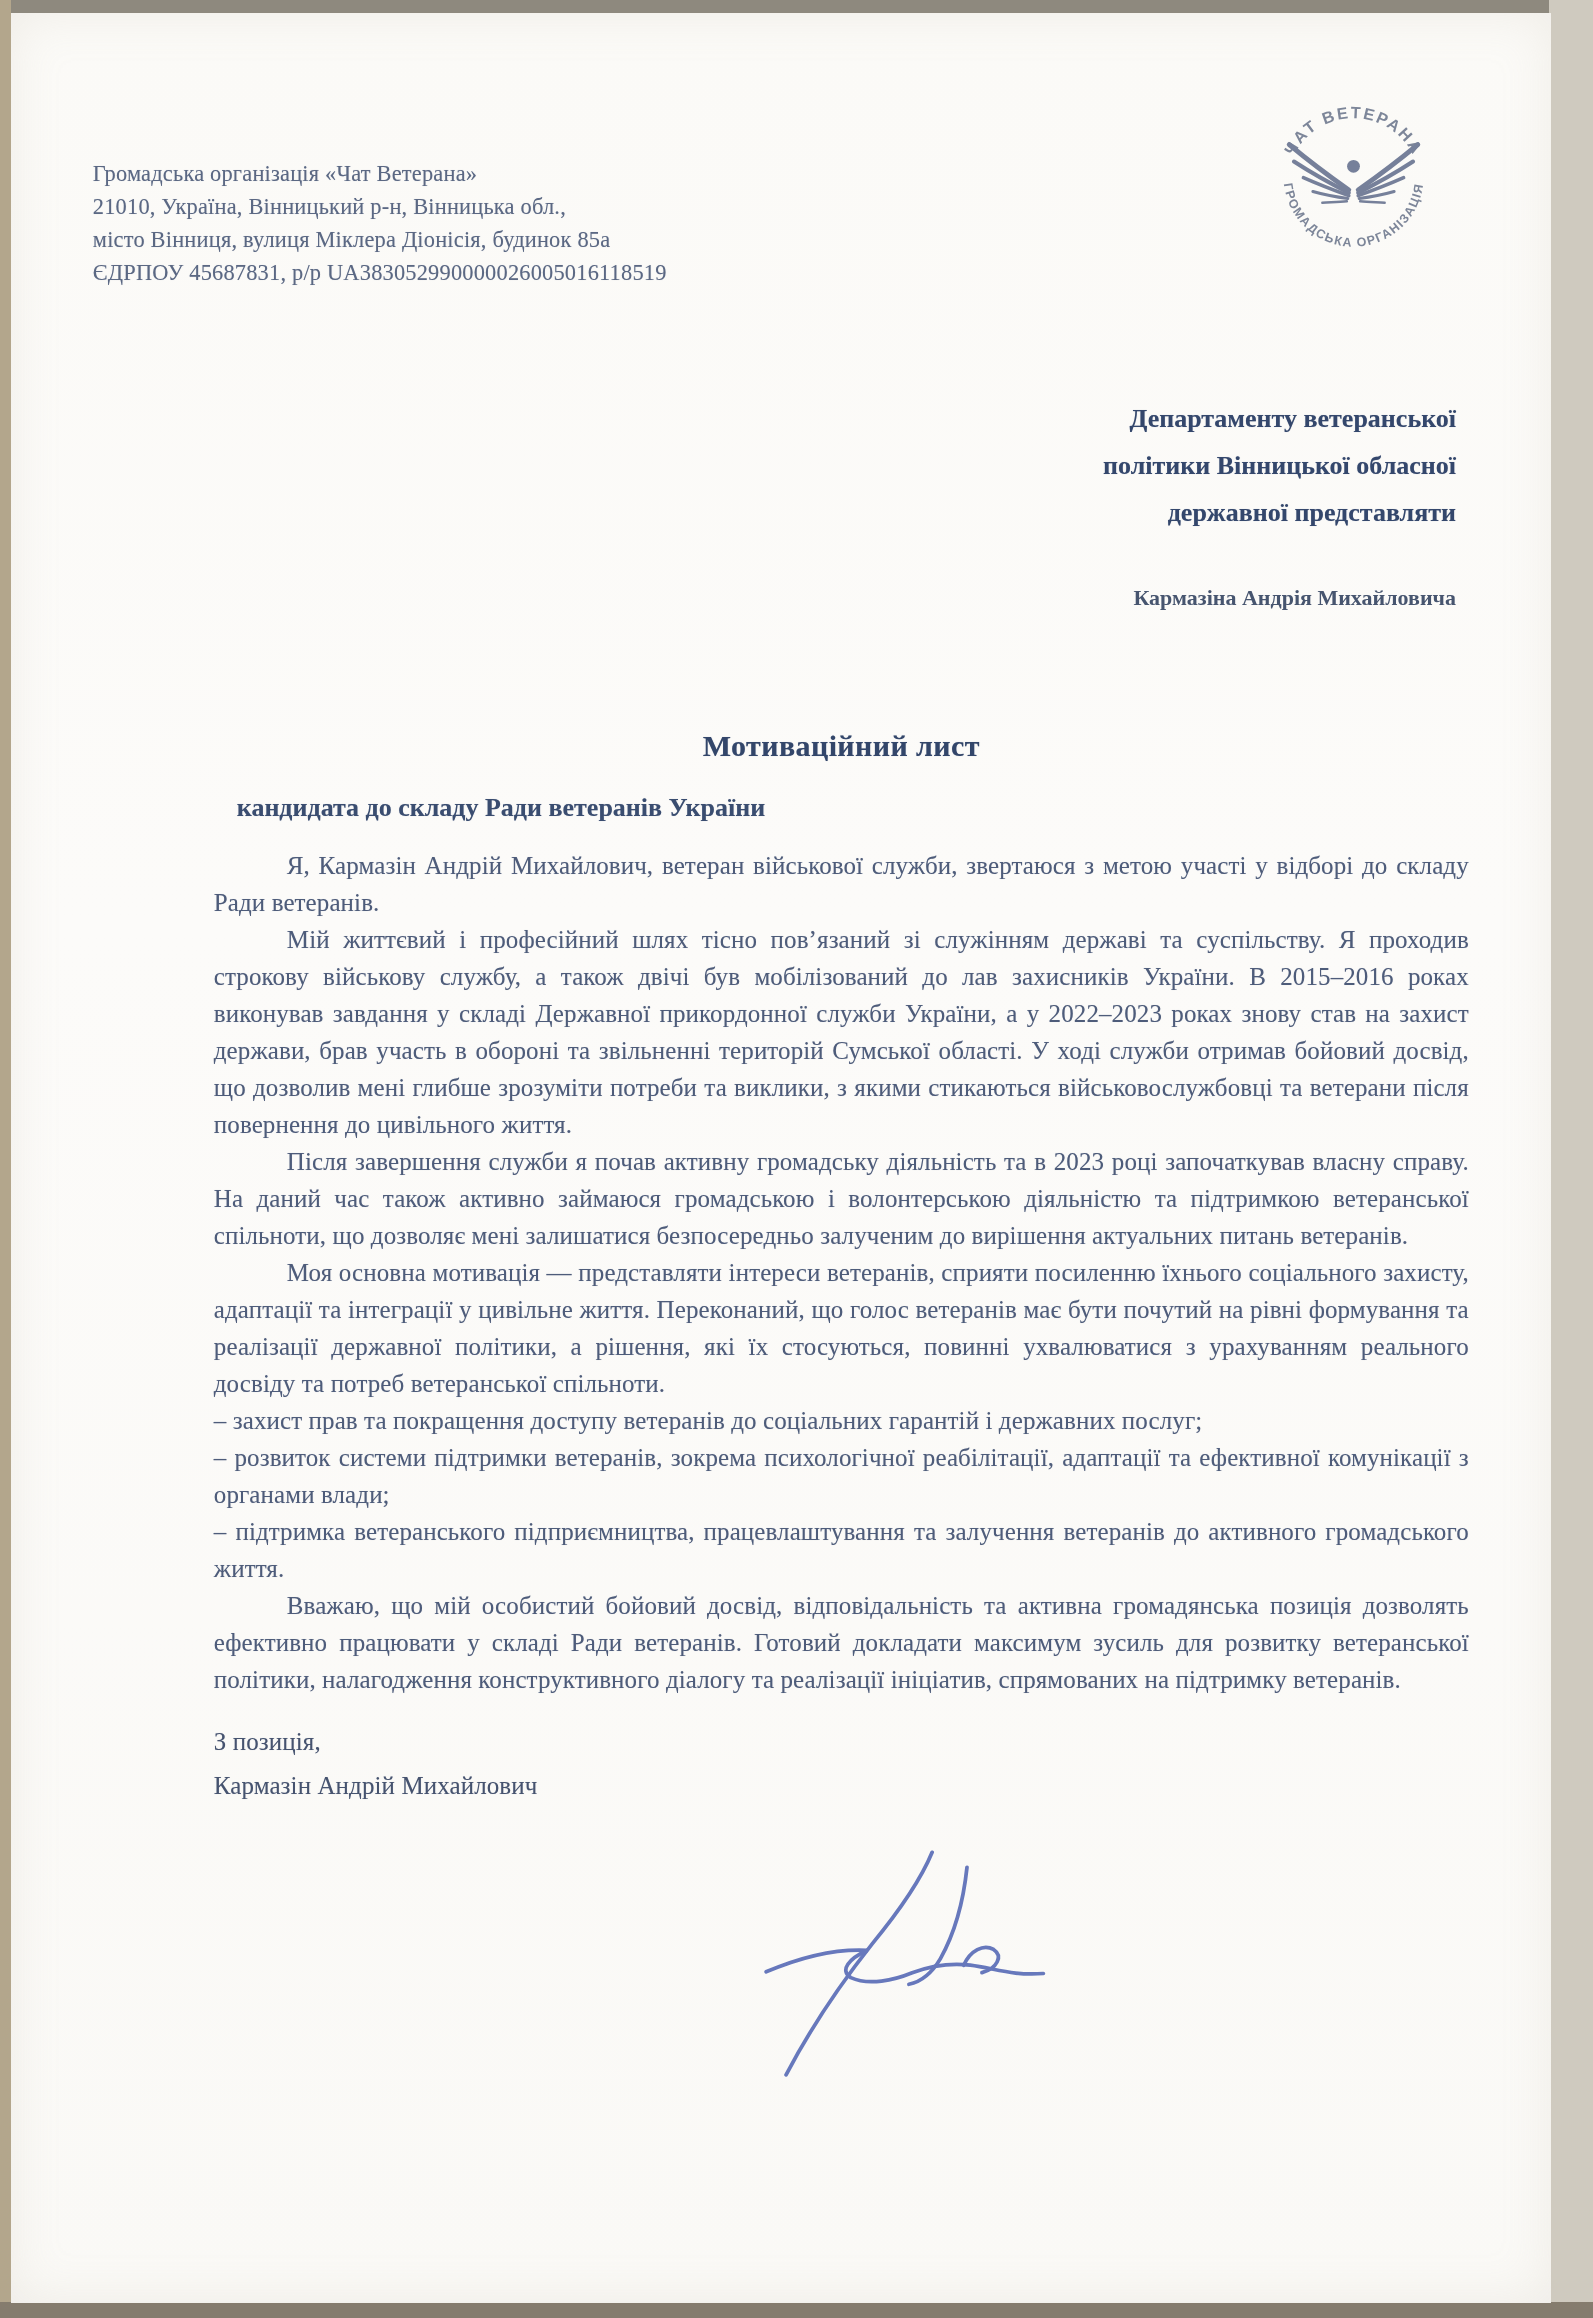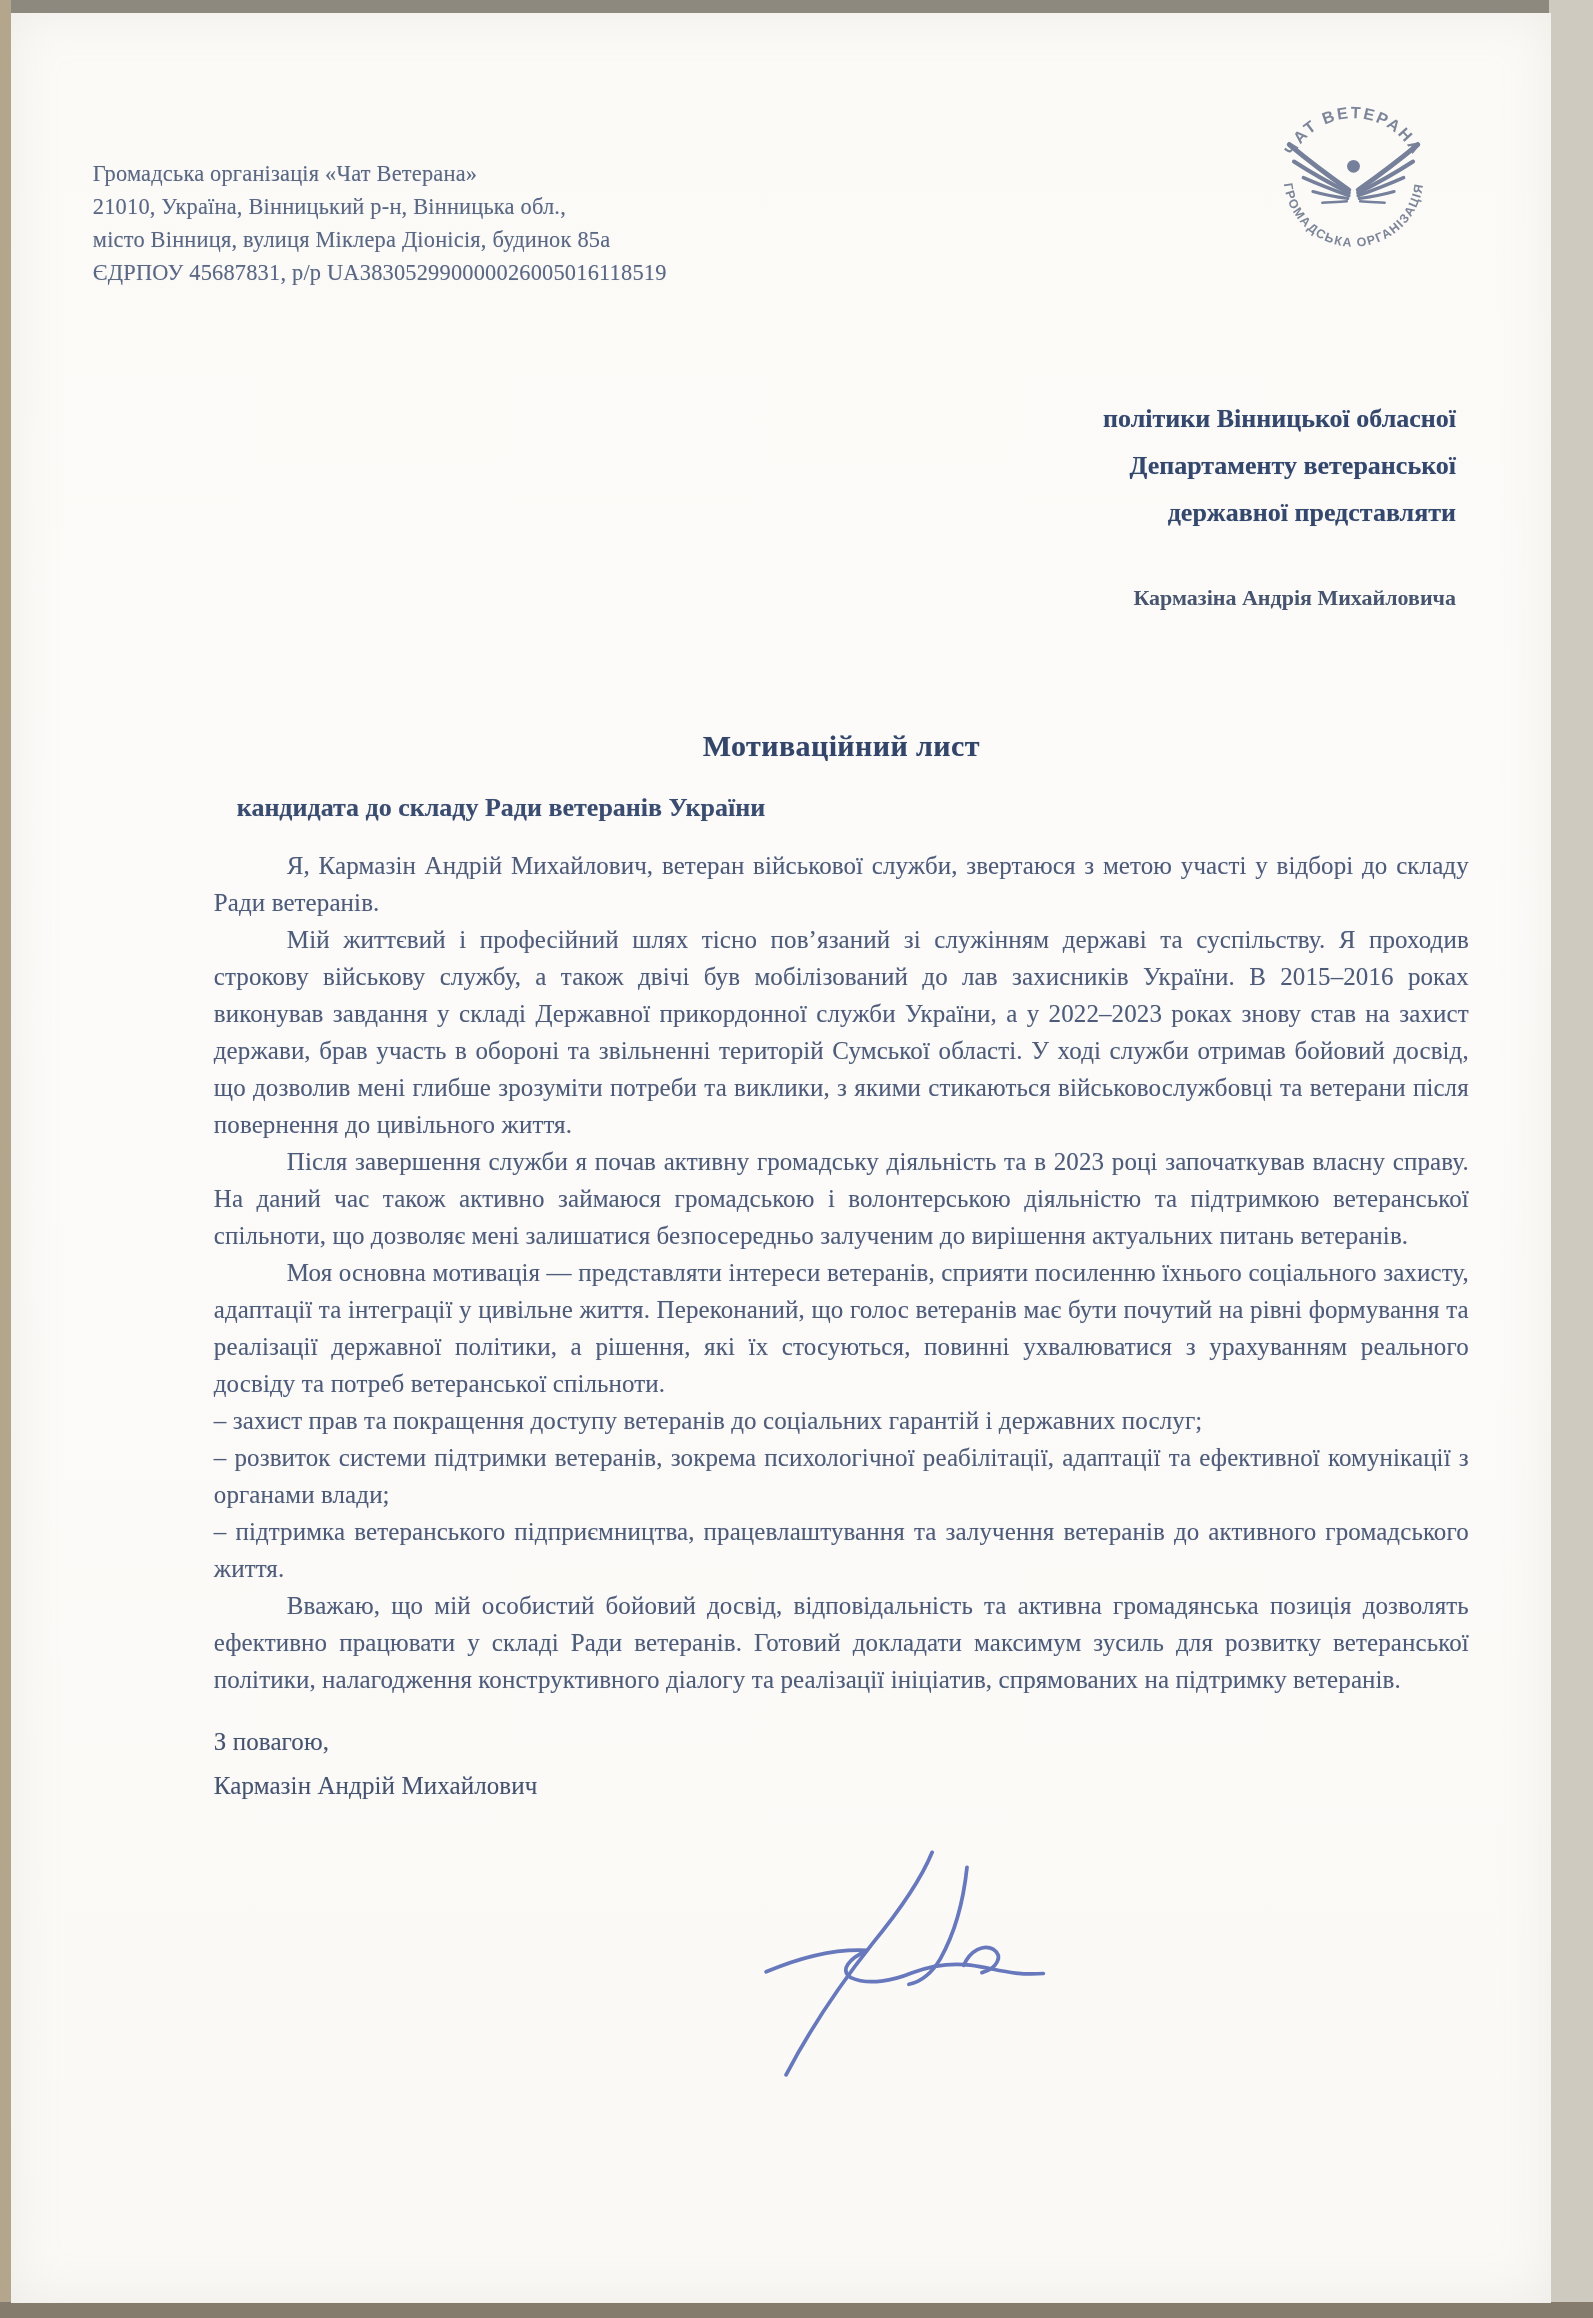--- a/index.html
+++ b/index.html
@@ -103,41 +103,41 @@
       <path d="M46.5,61 C42.5,61.4 38.5,61.5 33.5,61.8" stroke-width="1.3"></path>
       <path d="M52.5,55 C61,49 72,41 84,31" stroke-width="2.6"></path>
       <path d="M52.5,56.5 C60.5,52.5 70,47.5 81.5,40" stroke-width="2.2"></path>
       <path d="M52.5,58 C59.5,55.5 67.5,52.5 76.5,48.5" stroke-width="1.9"></path>
       <path d="M53,59.5 C58.5,58.8 64.5,57.8 71.5,55.8" stroke-width="1.6"></path>
       <path d="M53.5,61 C57.5,61.4 61.5,61.5 66.5,61.8" stroke-width="1.3"></path>
     </g>
   </svg>
 
   <div class="recipient">
+    <div class="r-bold">Департаменту ветеранської</div>
     <div class="r-bold">політики Вінницької обласної</div>
-    <div class="r-bold">Департаменту ветеранської</div>
     <div class="r-bold">державної представляти</div>
     <div class="r-from r-from-gap">Кармазіна Андрія Михайловича</div>
   </div>
 
   <div class="title">Мотиваційний лист</div>
   <div class="subtitle">кандидата до складу Ради ветеранів України</div>
 
   <div class="main">
     <p class="para indent">Я, Кармазін Андрій Михайлович, ветеран військової служби, звертаюся з метою участі у відборі до складу Ради ветеранів.</p>
     <p class="para indent">Мій життєвий і професійний шлях тісно пов’язаний зі служінням державі та суспільству. Я проходив строкову військову службу, а також двічі був мобілізований до лав захисників України. В 2015–2016 роках виконував завдання у складі Державної прикордонної служби України, а у 2022–2023 роках знову став на захист держави, брав участь в обороні та звільненні територій Сумської області. У ході служби отримав бойовий досвід, що дозволив мені глибше зрозуміти потреби та виклики, з якими стикаються військовослужбовці та ветерани після повернення до цивільного життя.</p>
     <p class="para indent">Після завершення служби я почав активну громадську діяльність та в 2023 році започаткував власну справу. На даний час також активно займаюся громадською і волонтерською діяльністю та підтримкою ветеранської спільноти, що дозволяє мені залишатися безпосередньо залученим до вирішення актуальних питань ветеранів.</p>
     <p class="para indent">Моя основна мотивація — представляти інтереси ветеранів, сприяти посиленню їхнього соціального захисту, адаптації та інтеграції у цивільне життя. Переконаний, що голос ветеранів має бути почутий на рівні формування та реалізації державної політики, а рішення, які їх стосуються, повинні ухвалюватися з урахуванням реального досвіду та потреб ветеранської спільноти.</p>
     <p class="para flush">– захист прав та покращення доступу ветеранів до соціальних гарантій і державних послуг;</p>
     <p class="para flush">– розвиток системи підтримки ветеранів, зокрема психологічної реабілітації, адаптації та ефективної комунікації з органами влади;</p>
     <p class="para flush">– підтримка ветеранського підприємництва, працевлаштування та залучення ветеранів до активного громадського життя.</p>
     <p class="para indent">Вважаю, що мій особистий бойовий досвід, відповідальність та активна громадянська позиція дозволять ефективно працювати у складі Ради ветеранів. Готовий докладати максимум зусиль для розвитку ветеранської політики, налагодження конструктивного діалогу та реалізації ініціатив, спрямованих на підтримку ветеранів.</p>
 
     <div class="closing">
-      <div>З повагою,</div>
+      <div>З позиція,</div>
       <div>Кармазін Андрій Михайлович</div>
     </div>
   </div>
 
   <svg class="signature" viewBox="0 0 400 300">
     <g stroke="#5266b4" stroke-width="4.5" fill="none" stroke-linecap="round" opacity="0.88">
       <path d="M 258 4 C 244 38 214 80 186 114 C 148 162 112 215 82 272"></path>
       <path d="M 300 22 C 296 60 286 100 268 132 C 258 149 244 160 230 163"></path>
       <path d="M 58 148 C 100 130 142 120 180 122 C 158 132 146 146 160 155 C 182 165 212 158 234 149 C 256 141 280 137 304 140 C 334 144 356 153 392 150"></path>
       <path d="M 296 140 C 304 122 320 114 332 121 C 344 129 336 144 318 149"></path>

